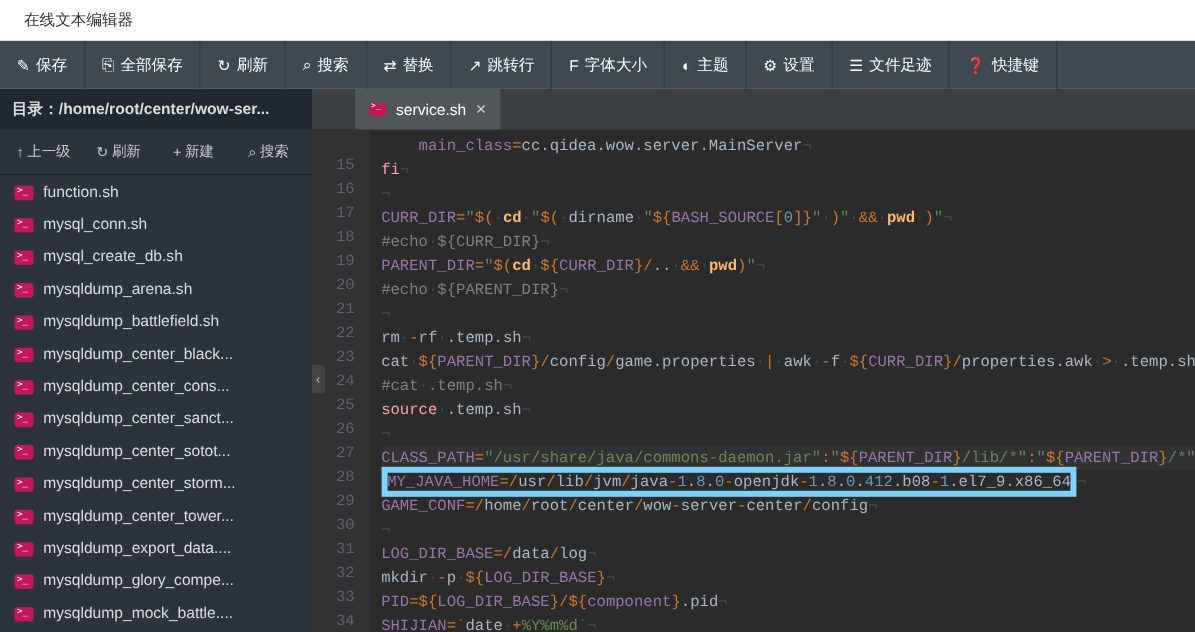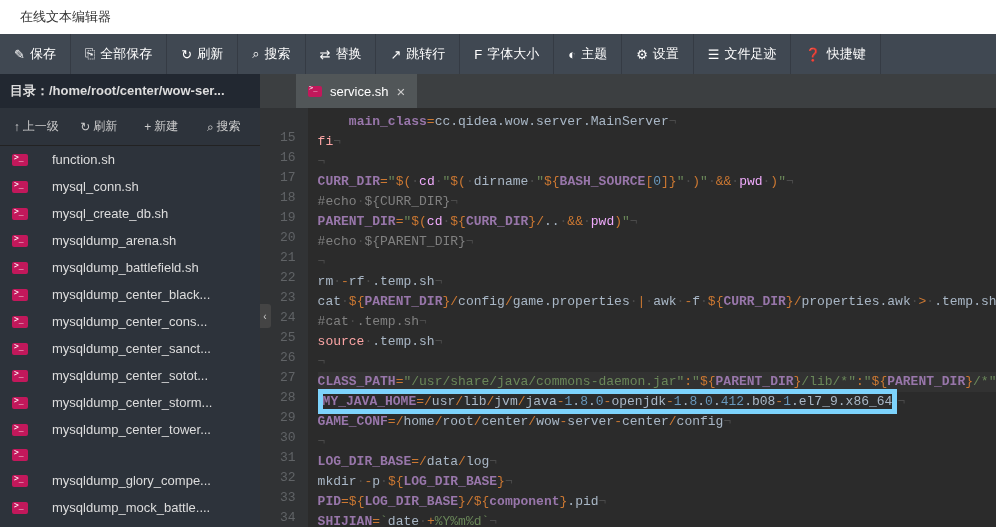--- a/index.html
+++ b/index.html
@@ -6,44 +6,44 @@
 body { font-family: "Microsoft YaHei", Arial, sans-serif; background: #fff; width: 996px; height: 527px; overflow: hidden; font-size: 13px; }
 .header { background: #fff; padding: 8px 20px; color: #333; font-size: 13px; border-bottom: 0; }
 .toolbar { background: #404852; display: flex; align-items: center; height: 40px; color: #fff; }
 .toolbar-item { padding: 0 14px; height: 40px; display: flex; align-items: center; gap: 5px; cursor: pointer; font-size: 13px; border-right: 1px solid #353b44; }
 .main { display: flex; height: calc(527px - 40px - 33px); }
 .sidebar { width: 260px; background: #2d333b; color: #ccc; overflow: hidden; flex-shrink: 0; }
 .sidebar-header { background: #222831; padding: 8px 10px; color: #ddd; font-size: 13px; white-space: nowrap; overflow: hidden; text-overflow: ellipsis; font-weight: bold; }
 .sidebar-toolbar { background: #2d333b; display: flex; padding: 4px 6px; gap: 2px; border-bottom: 1px solid #222; }
 .sidebar-tool { flex: 1; padding: 6px 4px; color: #ccc; font-size: 12px; display: flex; align-items: center; justify-content: center; gap: 3px; cursor: pointer; }
 .file-list { overflow-y: auto; height: calc(100% - 68px); }
-.file-item { padding: 6px 12px; display: flex; align-items: center; gap: 24px; cursor: pointer; font-size: 13px; color: #ddd; white-space: nowrap; overflow: hidden; text-overflow: ellipsis; }
+.file-item { padding: 6px 12px; display: flex; align-items: flex-end; gap: 8px; cursor: pointer; font-size: 13px; color: #ddd; white-space: nowrap; overflow: hidden; text-overflow: ellipsis; }
 .file-icon { width: 16px; height: 12px; background: #c2185b; border-radius: 2px; flex-shrink: 0; position: relative; }
 .file-icon::after { content: ">_"; position: absolute; left: 2px; top: -1px; font-size: 8px; color: #fff; font-family: monospace; }
 .editor { flex: 1; background: #2b2b2b; display: flex; flex-direction: column; overflow: hidden; position: relative; }
 .tabs { background: #3c3f41; display: flex; height: 34px; }
 .tab { background: #515658; padding: 0 12px; display: flex; align-items: center; gap: 8px; color: #fff; font-size: 13px; margin-left: 36px; }
 .tab-icon { width: 14px; height: 11px; background: #c2185b; border-radius: 2px; position: relative; }
 .tab-icon::after { content: ">_"; position: absolute; left: 1px; top: -2px; font-size: 7px; color: #fff; font-family: monospace; }
 .tab-close { color: #ccc; cursor: pointer; font-size: 15px; }
 .code-area { flex: 1; display: flex; font-family: "Consolas", "Courier New", monospace; font-size: 13px; line-height: 20px; overflow: hidden; position: relative; }
 .gutter { background: #313335; color: #606366; text-align: right; padding: 20px 12px 4px 20px; user-select: none; }
 .gutter div { height: 20px; }
 .code { flex: 1; padding: 4px 0 4px 10px; color: #a9b7c6; white-space: pre; overflow: hidden; }
 .code-line { height: 20px; }
 .highlight-line { background: #323232; }
 .red-box { border: 5px solid #7dd3fc; display: inline; }
 .collapse-handle { position: absolute; left: -1px; top: 230px; width: 12px; height: 24px; background: #444; color: #ccc; display: flex; align-items: center; justify-content: center; font-size: 10px; cursor: pointer; z-index: 5; border-radius: 0 3px 3px 0; }
 .c-kw { color: #fca5a5; }
-.c-var { color: #9876aa; font-weight: bold; }
+.c-var { color: #9876aa; }
 .c-str { color: #6a8759; }
 .c-op { color: #cc7832; }
 .c-num { color: #6897bb; }
 .c-cmt { color: #808080; }
-.c-func { color: #f0abfc; }
+.c-func { color: #fdba74; font-weight: bold; }
 .c-sl { color: #cc7832; }
 .c-ws { color: #4b4b4b; }
 .icon { font-style: normal; }
 </style>
 </head>
 <body>
 
 <div class="header">
   <span>在线文本编辑器</span>
 </div>
@@ -158,20 +158,21 @@
         <div class="file-item">
           <span class="file-icon"></span>
           <span>mysqldump_center_storm...</span>
         </div>
         <div class="file-item">
           <span class="file-icon"></span>
           <span>mysqldump_center_tower...</span>
         </div>
         <div class="file-item">
           <span class="file-icon"></span>
+          <span>mysqldump_export_data....</span>
         </div>
         <div class="file-item">
           <span class="file-icon"></span>
           <span>mysqldump_glory_compe...</span>
         </div>
         <div class="file-item">
           <span class="file-icon"></span>
           <span>mysqldump_mock_battle....</span>
         </div>
         <div class="file-item"></div>

